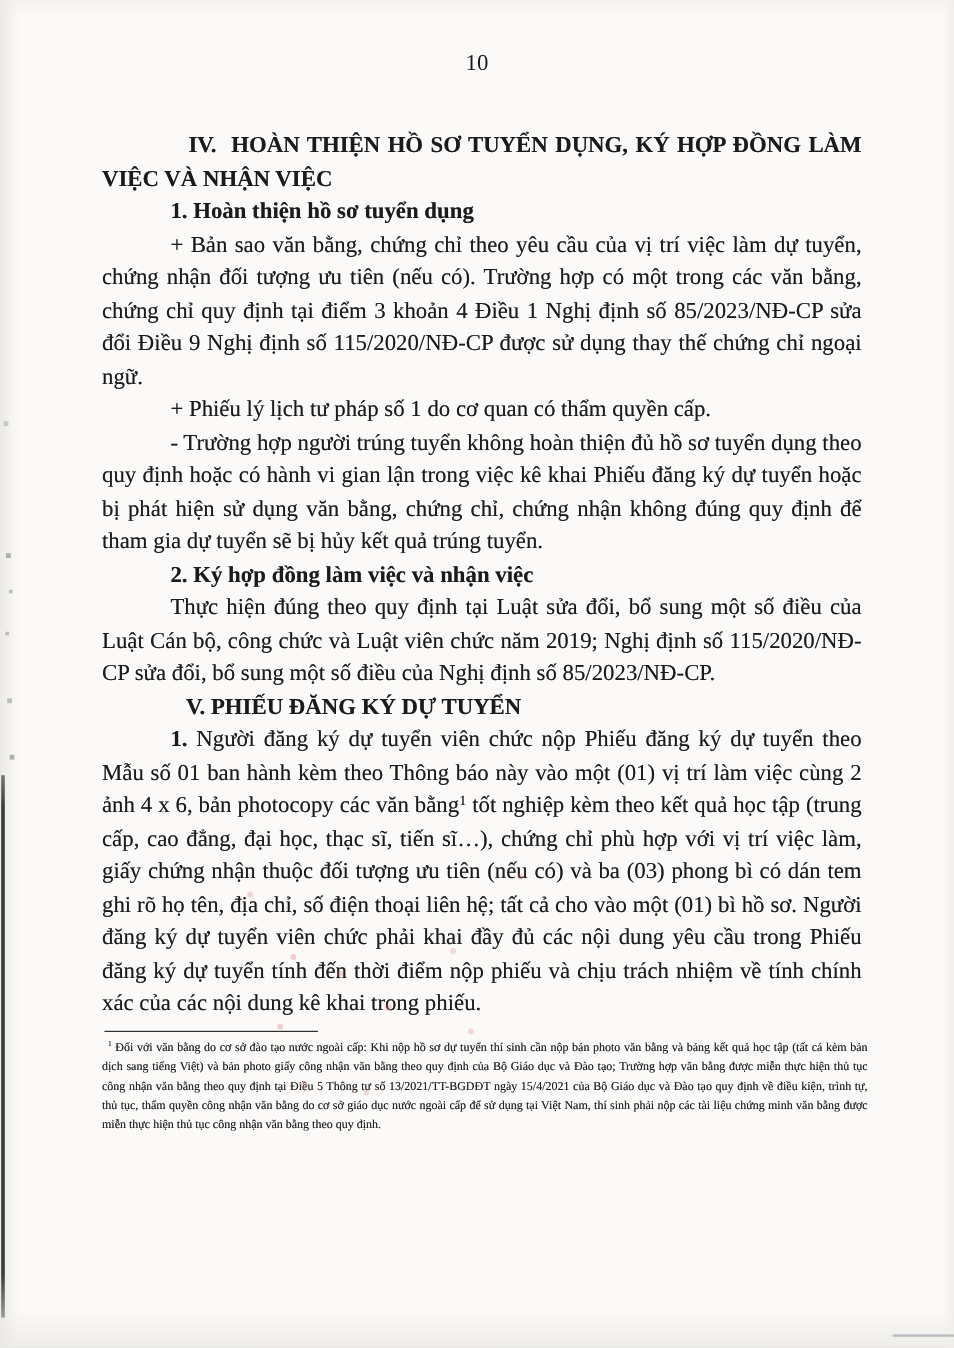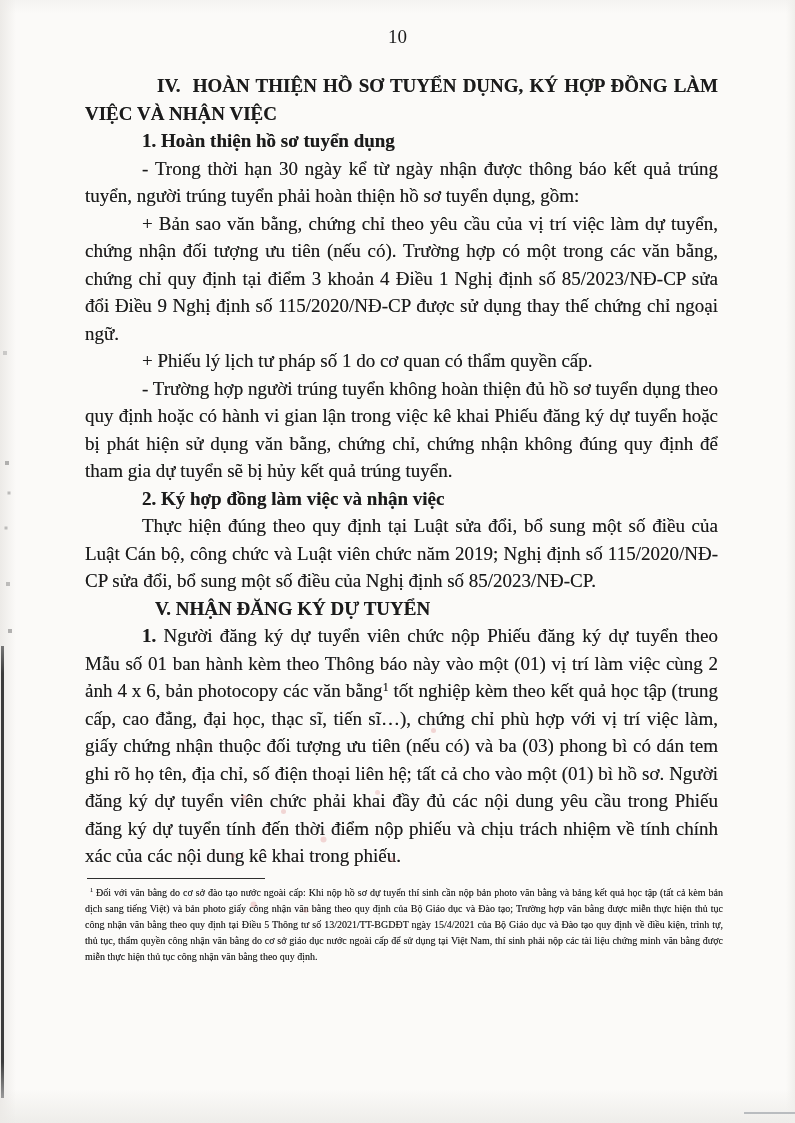--- a/index.html
+++ b/index.html
@@ -14,28 +14,28 @@
       linear-gradient(90deg, #eceae7 0px, rgba(236,234,231,0) 16px),
       linear-gradient(270deg, #f0efec 0px, rgba(240,239,236,0) 9px),
       linear-gradient(0deg, #eeedea 0px, rgba(238,237,234,0) 34px),
       linear-gradient(180deg, #f4f3f1 0px, rgba(244,243,241,0) 14px),
       #fbfaf8;
     font-family:"Liberation Serif","DejaVu Serif",serif;
     color:#1b1b1b;
   }
 
   .pageno {
-    padding-top:25px;
+    padding-top:41px;
     text-align:center;
     font-size:19px;
     line-height:24px;
   }
 
   .bodytext {
-    margin:23px 77px 0 85px;
+    margin:43px 77px 0 85px;
     font-size:19px;
     line-height:27.5px;
     text-align:justify;
     text-shadow:0 0 0.35px rgba(25,25,25,0.55);
   }
   .bodytext p { margin:0; }
 
   .indent   { text-indent:57px; }
   .h-bold   { font-weight:bold; }
   .h-iv     { font-weight:bold; text-indent:72px; }
@@ -101,27 +101,26 @@
 </head>
 <body>
 
 <div class="page">
 
   <div class="pageno">10</div>
 
   <div class="bodytext">
     <p class="h-iv">IV.&nbsp; HOÀN THIỆN HỒ SƠ TUYỂN DỤNG, KÝ HỢP ĐỒNG LÀM VIỆC VÀ NHẬN VIỆC</p>
     <p class="h-bold indent">1. Hoàn thiện hồ sơ tuyển dụng</p>
-    <p class="indent">- Trong thời hạn 30 ngày kể từ ngày nhận được thông báo kết quả trúng tuyển, người trúng tuyển phải hoàn thiện hồ sơ tuyển dụng, gồm:</p>
     <p class="indent">+ Bản sao văn bằng, chứng chỉ theo yêu cầu của vị trí việc làm dự tuyển, chứng nhận đối tượng ưu tiên (nếu có). Trường hợp có một trong các văn bằng, chứng chỉ quy định tại điểm 3 khoản 4 Điều 1 Nghị định số 85/2023/NĐ-CP sửa đổi Điều 9 Nghị định số 115/2020/NĐ-CP được sử dụng thay thế chứng chỉ ngoại ngữ.</p>
     <p class="indent">+ Phiếu lý lịch tư pháp số 1 do cơ quan có thẩm quyền cấp.</p>
     <p class="indent">- Trường hợp người trúng tuyển không hoàn thiện đủ hồ sơ tuyển dụng theo quy định hoặc có hành vi gian lận trong việc kê khai Phiếu đăng ký dự tuyển hoặc bị phát hiện sử dụng văn bằng, chứng chỉ, chứng nhận không đúng quy định để tham gia dự tuyển sẽ bị hủy kết quả trúng tuyển.</p>
     <p class="h-bold indent">2. Ký hợp đồng làm việc và nhận việc</p>
     <p class="indent">Thực hiện đúng theo quy định tại Luật sửa đổi, bổ sung một số điều của Luật Cán bộ, công chức và Luật viên chức năm 2019; Nghị định số 115/2020/NĐ-CP sửa đổi, bổ sung một số điều của Nghị định số 85/2023/NĐ-CP.</p>
-    <p class="h-v">V. NHẬN ĐĂNG KÝ DỰ TUYỂN</p>
+    <p class="h-v">V. PHIẾU ĐĂNG KÝ DỰ TUYỂN</p>
 
     <p class="indent"><b>1.</b><span> Người đăng ký dự tuyển viên chức nộp Phiếu đăng ký dự tuyển theo Mẫu số 01 ban hành kèm theo Thông báo này vào một (01) vị trí làm việc cùng 2 ảnh 4 x 6, bản photocopy các văn bằng</span><sup class="fnref">1</sup><span> tốt nghiệp kèm theo kết quả học tập (trung cấp, cao đẳng, đại học, thạc sĩ, tiến sĩ…), chứng chỉ phù hợp với vị trí việc làm, giấy chứng nhận thuộc đối tượng ưu tiên (nếu có) và ba (03) phong bì có dán tem ghi rõ họ tên, địa chỉ, số điện thoại liên hệ; tất cả cho vào một (01) bì hồ sơ. Người đăng ký dự tuyển viên chức phải khai đầy đủ các nội dung yêu cầu trong Phiếu đăng ký dự tuyển tính đến thời điểm nộp phiếu và chịu trách nhiệm về tính chính xác của các nội dung kê khai trong phiếu.</span></p>
 
   </div>
 
   <div class="footnote">
     <div class="fn-rule"></div>
     <p class="fn-text"><sup class="fnref">1</sup><span> Đối với văn bằng do cơ sở đào tạo nước ngoài cấp: Khi nộp hồ sơ dự tuyển thí sinh cần nộp bản photo văn bằng và bảng kết quả học tập (tất cả kèm bản dịch sang tiếng Việt) và bản photo giấy công nhận văn bằng theo quy định của Bộ Giáo dục và Đào tạo; Trường hợp văn bằng được miễn thực hiện thủ tục công nhận văn bằng theo quy định tại Điều 5 Thông tư số 13/2021/TT-BGDĐT ngày 15/4/2021 của Bộ Giáo dục và Đào tạo quy định về điều kiện, trình tự, thủ tục, thẩm quyền công nhận văn bằng do cơ sở giáo dục nước ngoài cấp để sử dụng tại Việt Nam, thí sinh phải nộp các tài liệu chứng minh văn bằng được miễn thực hiện thủ tục công nhận văn bằng theo quy định.</span></p>
   </div>
 

